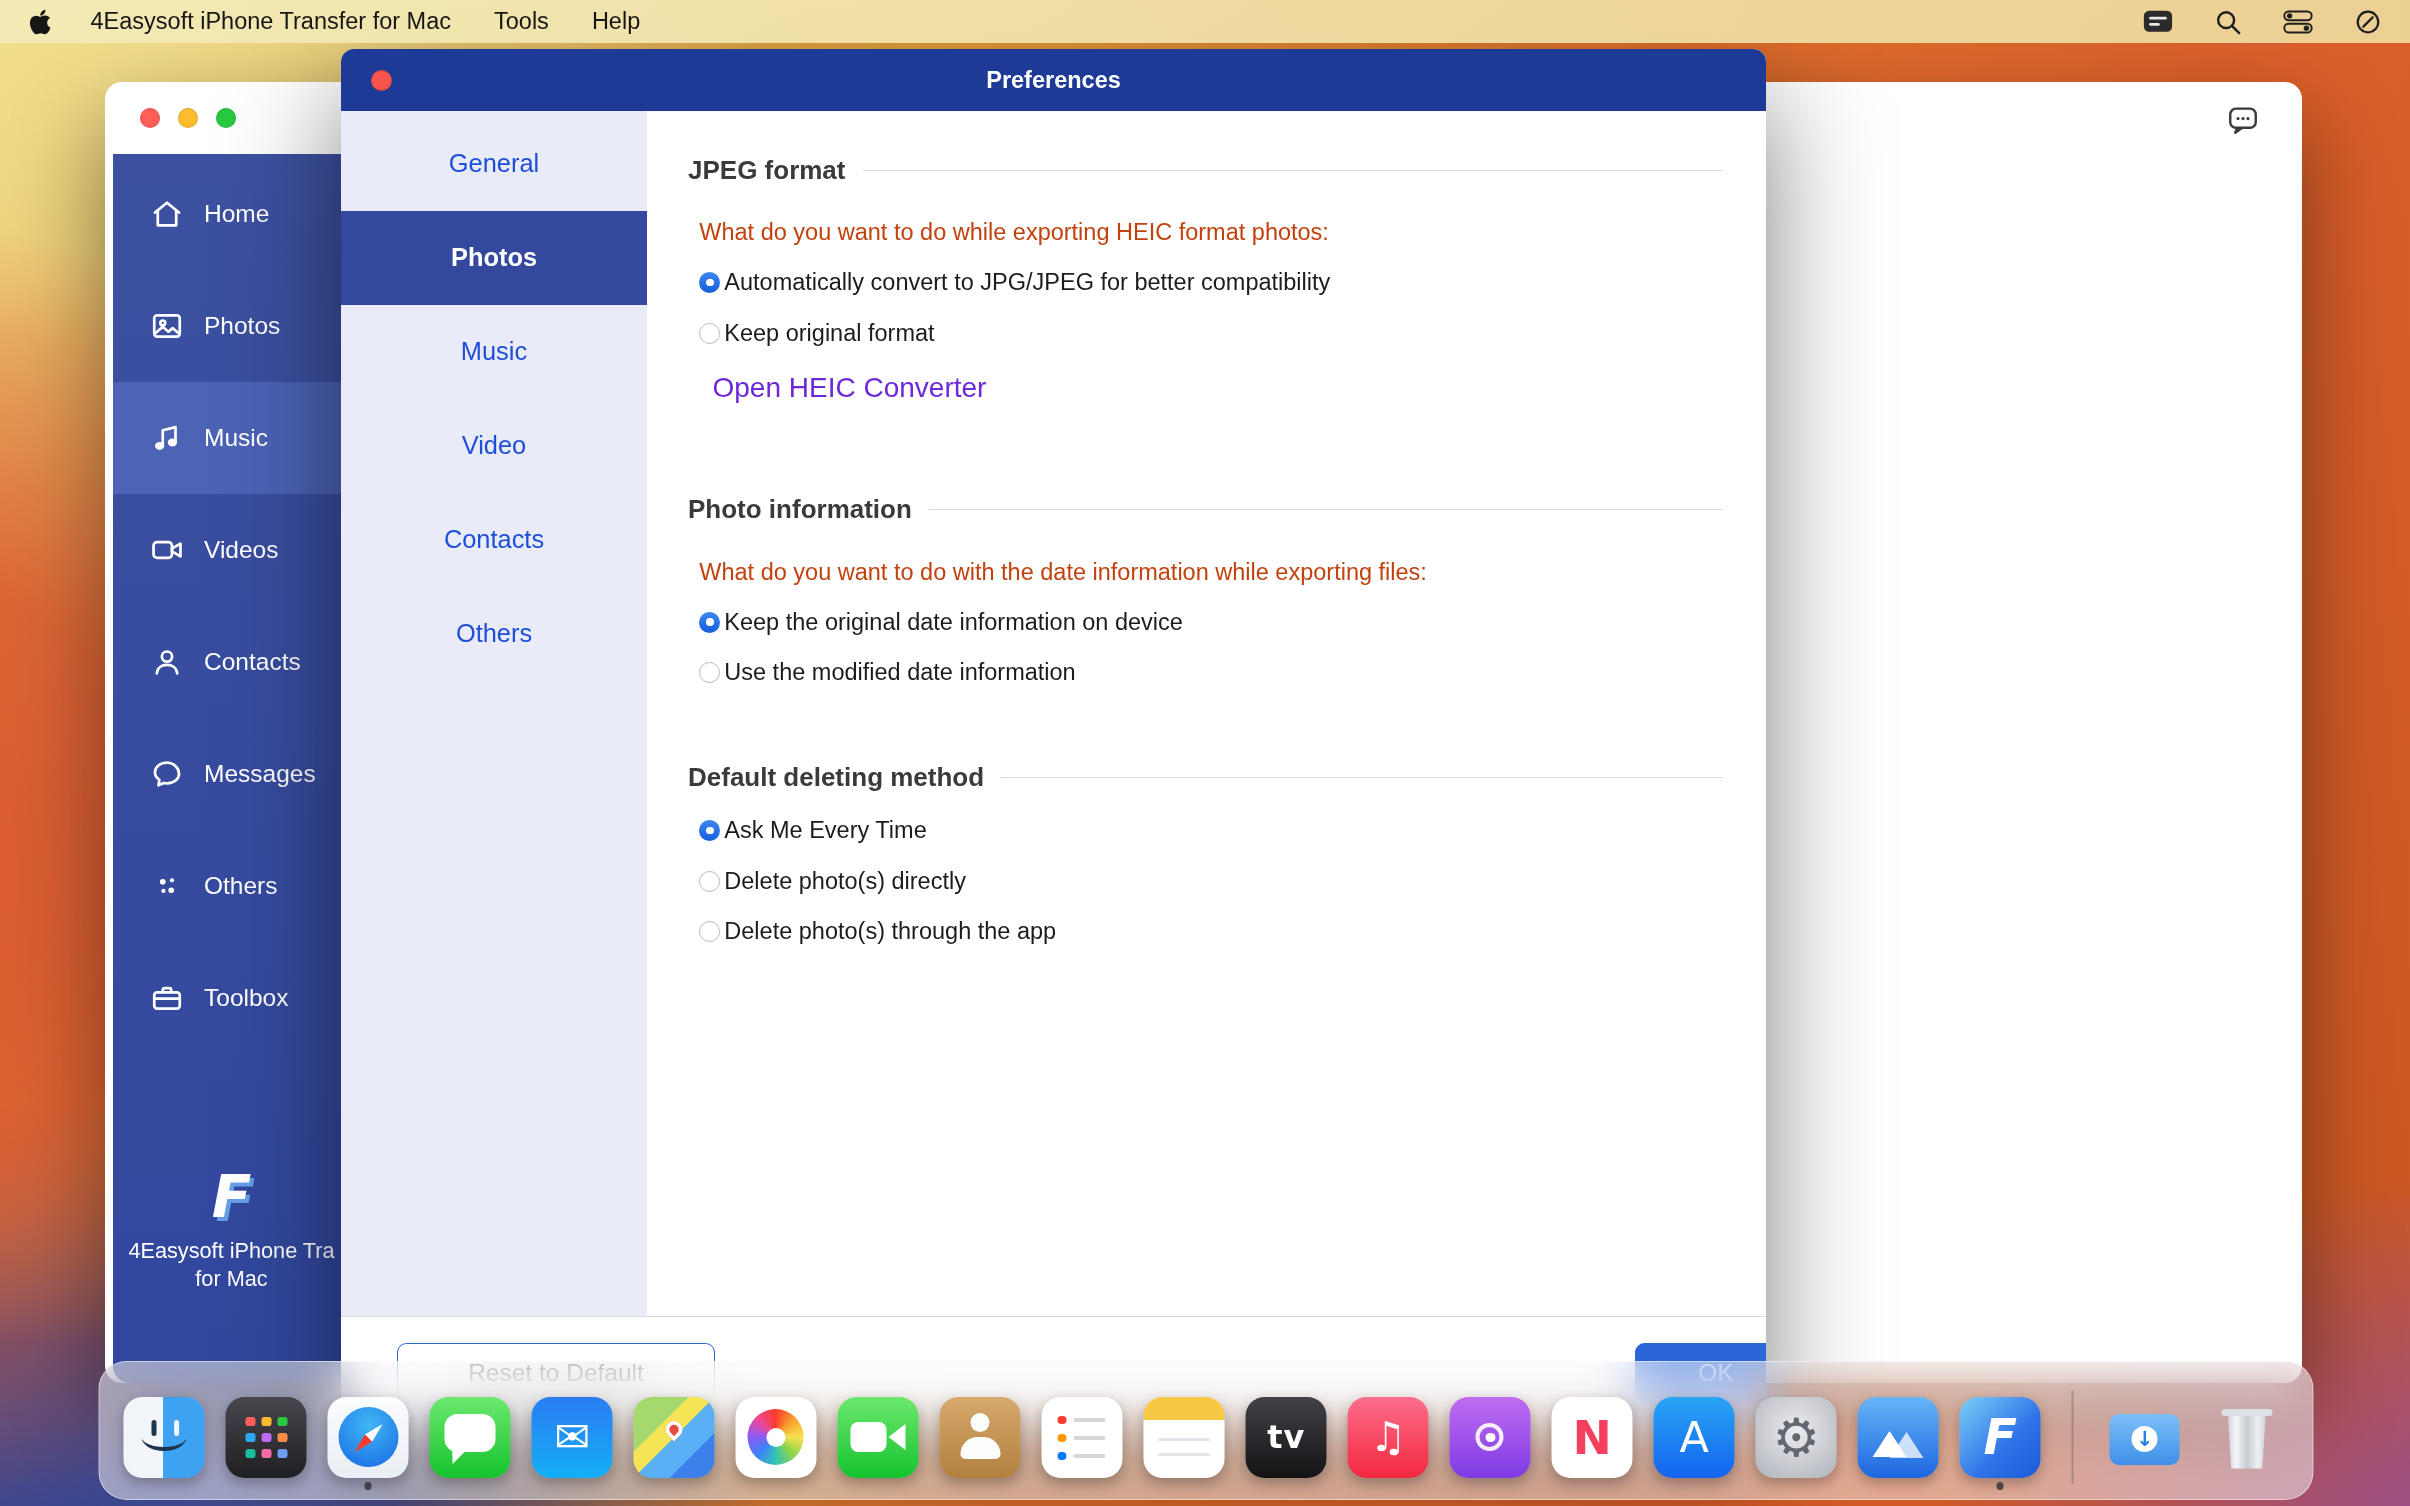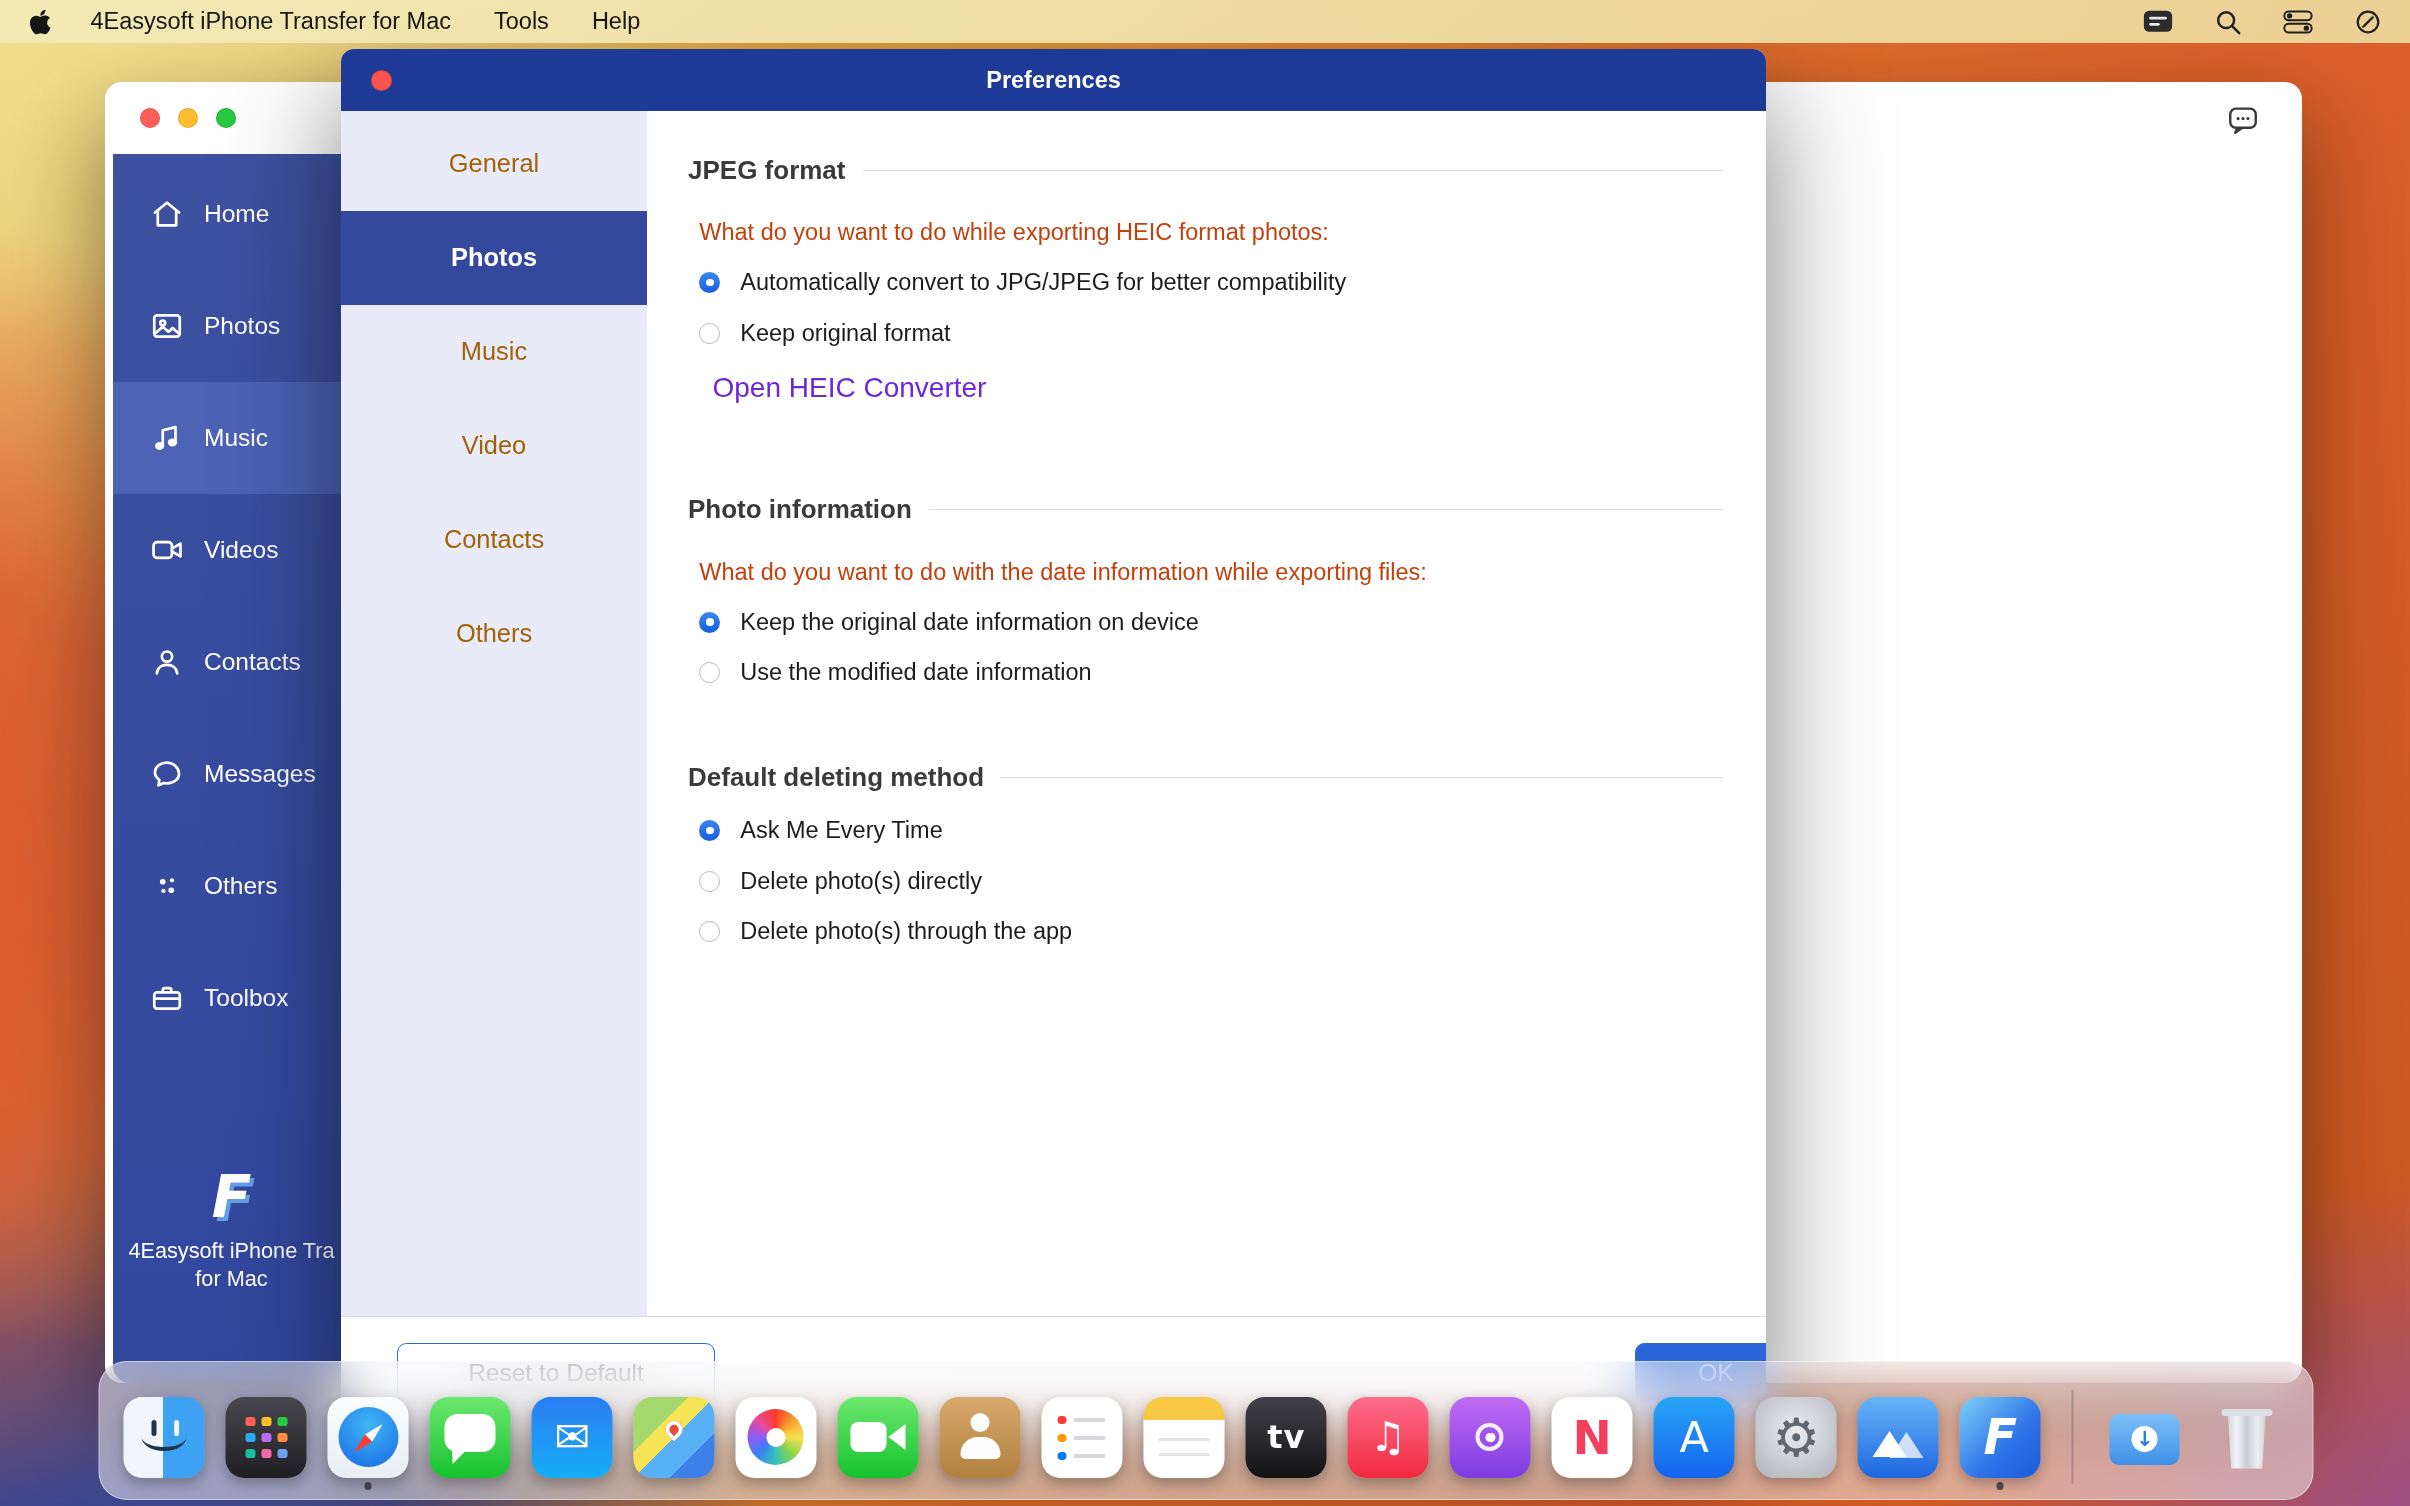--- a/index.html
+++ b/index.html
@@ -42,28 +42,28 @@
   .sb-appname{font-size:21.7px;line-height:28px;margin-top:7.5px}
   
   .dialog{position:absolute;left:341px;top:49px;width:1425px;height:1375px;background:#fff;border-radius:13px;
     box-shadow:0 47px 113px rgba(0,0,0,.5);overflow:hidden;display:flex;flex-direction:column;z-index:20}
   .dlg-titlebar{flex:none;height:62px;background:#1d3a96;position:relative;display:flex;align-items:center;
     justify-content:center;color:#fff;font-size:23.5px;font-weight:600}
   .dlg-close{position:absolute;left:30px;top:21px;width:21px;height:21px;border-radius:50%;background:#f9544d;
     box-shadow:inset 0 0 0 0.9px rgba(0,0,0,.18);cursor:pointer}
   .dlg-body{flex:1;display:flex;min-height:0}
   .dlg-tabs{width:306px;flex:none;background:#e9ecf8;padding-top:5.6px}
-  .dlg-tab{height:94px;display:flex;align-items:center;justify-content:center;font-size:25.4px;color:#a16207;cursor:pointer}
+  .dlg-tab{height:94px;display:flex;align-items:center;justify-content:center;font-size:25.4px;color:#1d4ed8;cursor:pointer}
   .dlg-tab.active{background:#34489e;color:#fff;font-weight:600}
   .dlg-content{flex:1;padding:0 43px 0 41px;overflow:hidden}
   .section.s1{margin-top:43px}.section.s2{margin-top:90px}.section.s3{margin-top:75px}
   .sec-heading{display:flex;align-items:center;gap:17px;font-size:26px;font-weight:700;color:#3a3a3c;height:32px}
   .sec-heading .rule{flex:1;height:0.9px;background:#dcdcde}
   .question{font-size:23.5px;color:#c2410c;margin:32px 0 0 11.3px;line-height:28px}
-  .opt{display:flex;align-items:center;gap:20px;margin:22.6px 0 0 11.3px;font-size:23.5px;color:#1c1c1e;height:28px;cursor:pointer}
+  .opt{display:flex;align-items:center;gap:4px;margin:22.6px 0 0 11.3px;font-size:23.5px;color:#1c1c1e;height:28px;cursor:pointer}
   .radio{width:21px;height:21px;border-radius:50%;background:#fff;border:1.9px solid #b9b9be;box-sizing:border-box;flex:none;position:relative}
   .radio.checked{border:none;background:linear-gradient(180deg,#3c86f0,#1560dc)}
   .radio.checked::after{content:"";position:absolute;left:50%;top:50%;width:7.5px;height:7.5px;margin:-3.8px 0 0 -3.8px;border-radius:50%;background:#fff}
   .heic-link{display:inline-block;margin:24.5px 0 0 24.5px;font-size:28px;color:#6d28d9;cursor:pointer}
   .dlg-footer{flex:none;height:107px;border-top:0.9px solid #d8d8dc;position:relative;background:#fff}
   .btn{position:absolute;top:26px;height:60px;border-radius:9.4px;font-size:24.5px;display:flex;align-items:center;
     justify-content:center;box-sizing:border-box;cursor:pointer}
   .btn-reset{left:56px;width:318px;background:#fff;border:1.9px solid #2b66d9;color:#2a2a2e}
   .btn-ok{left:1294px;width:162px;background:#2b66d9;border:1.9px solid #2b66d9;color:#fff}
   .btn-cancel{left:1478px;width:164px;background:#fff;border:1.9px solid #2b66d9;color:#2a2a2e}

